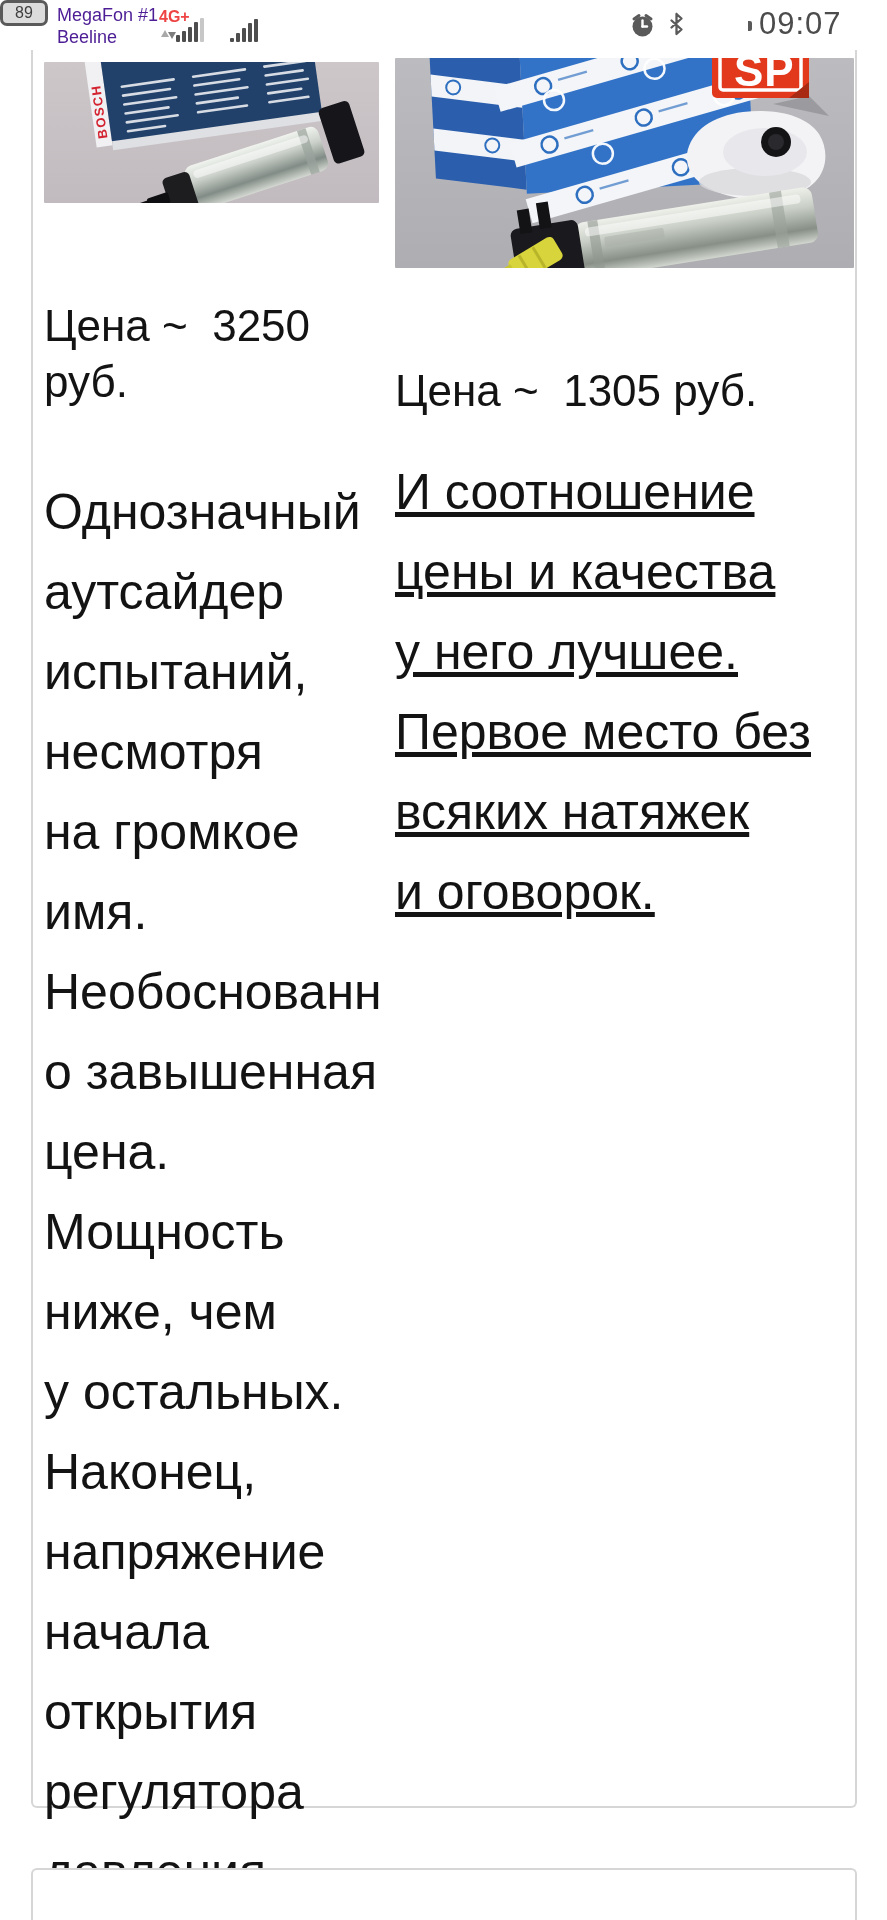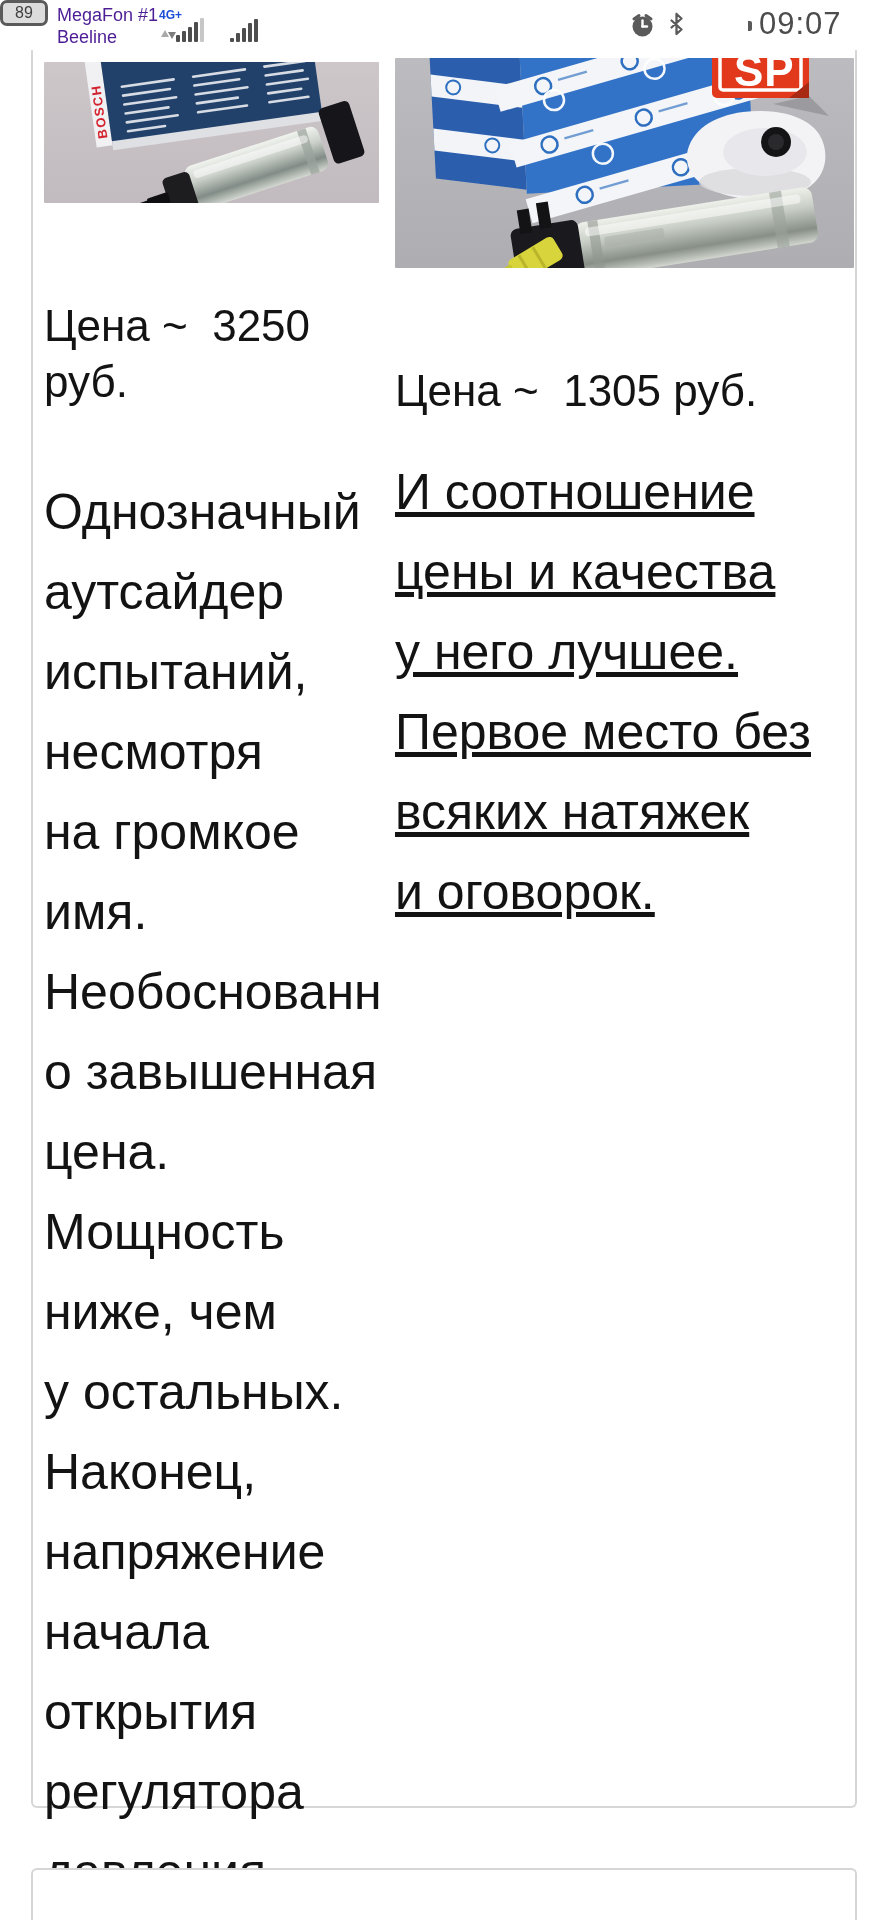--- a/index.html
+++ b/index.html
@@ -7,21 +7,21 @@
   body {
     position:relative; background:#fff; overflow:hidden;
     font-family:"Liberation Sans", sans-serif; color:#131313;
   }
 
   
   .statusbar { position:absolute; left:0; top:0; width:887px; height:50px; background:#fff; }
   .sb-txt { position:absolute; color:#4c1d95; font-size:18px; white-space:nowrap; }
   .carrier1 { left:57px; top:5px; }
   .carrier2 { left:57px; top:27px; }
-  .netbadge { left:159px; top:8px; font-size:12px; font-weight:bold; color:#1d4ed8; }
+  .netbadge { left:159px; top:8px; font-size:16px; font-weight:bold; color:#ef4444; }
   .arrows { position:absolute; left:161px; top:30px; width:14px; height:10px; }
   .arrows i { position:absolute; width:0; height:0; border-left:4px solid transparent; border-right:4px solid transparent; }
   .arrows .up { left:0; top:0; border-bottom:7px solid #a9a9a9; }
   .arrows .dn { left:7px; top:2px; border-top:7px solid #7d7d7d; }
   .bars { position:absolute; top:18px; display:flex; align-items:flex-end; gap:2px; height:24px; }
   .bars1 { left:176px; }
   .bars2 { left:230px; }
   .bars i { display:block; width:4px; background:#4e4e4e; border-radius:1px; }
   .bars i.lite { background:#c7c7c7; }
   .sb-ico { position:absolute; }

